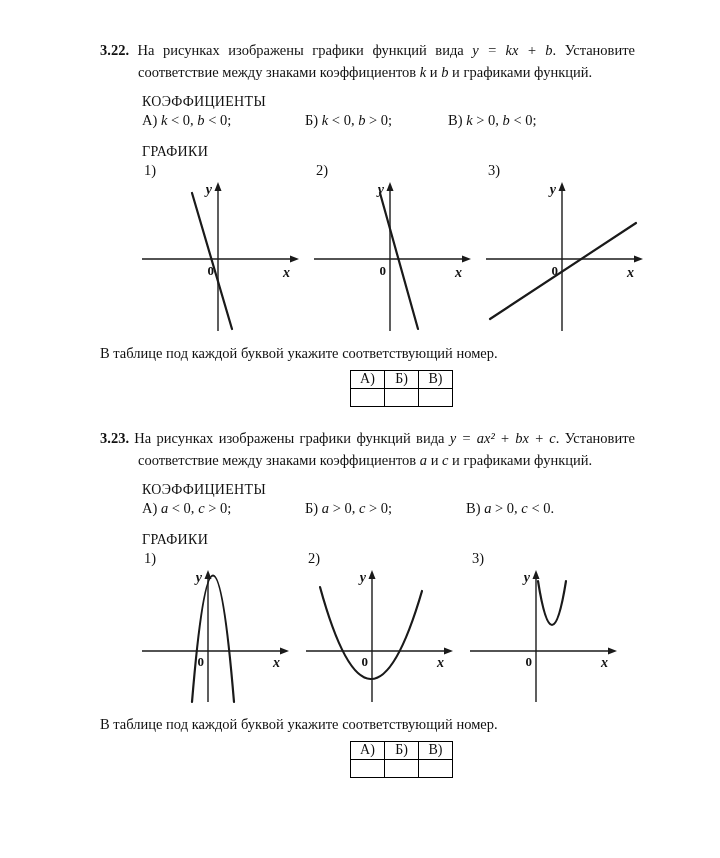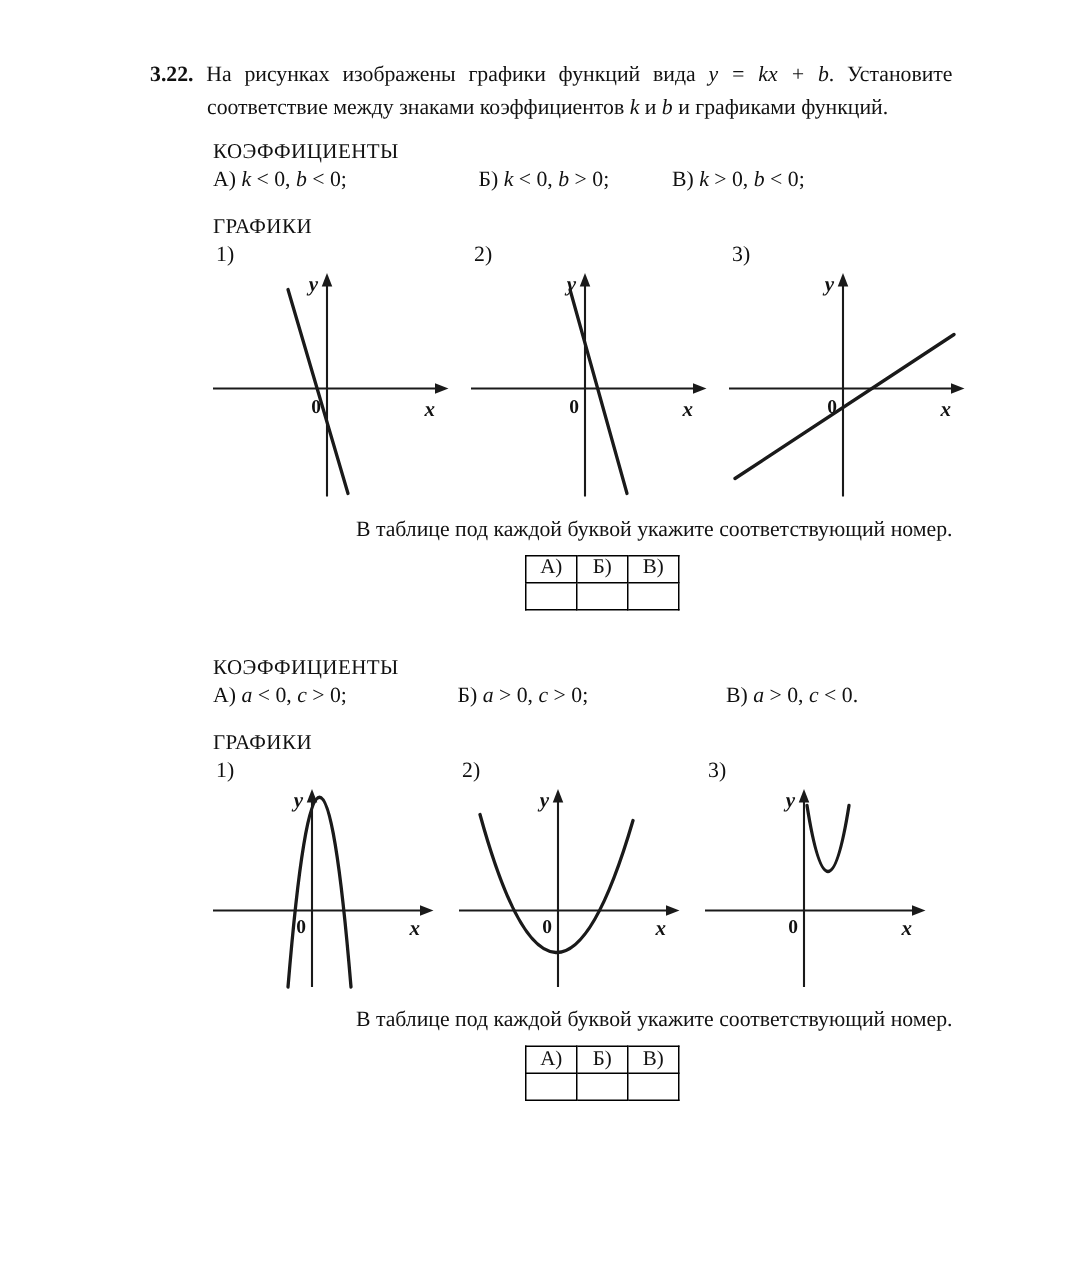--- a/index.html
+++ b/index.html
@@ -22,21 +22,21 @@
   .graphs-row { display:flex; margin-left:40px; margin-top:2px; }
   .graphs-row.p1 > .graph-block { width:160px; margin-right:12px; }
   .graphs-row.p2 > .graph-block { width:150px; margin-right:14px; }
   .graph-label { font-size:14.5px; margin:0 0 2px 4px; }
   svg { display:block; }
   .axis  { stroke:#1a1a1a; stroke-width:1.4; }
   .arrow { fill:#1a1a1a; stroke:none; }
   .curve { stroke:#1a1a1a; stroke-width:2.2; fill:none; stroke-linecap:round; }
   .axlbl { font-family:"Liberation Serif", serif; font-size:14px; font-style:italic; font-weight:bold; fill:#111; }
   .origin { font-family:"Liberation Serif", serif; font-size:13px; font-weight:bold; fill:#111; }
-  .table-note { text-align:right; font-size:14.5px; margin-top:12px; }
+  .table-note { text-align:left; font-size:14.5px; margin-top:12px; }
   .answer-table { border-collapse:collapse; margin:8px 0 0 250px; }
   .answer-table td {
     border:1.4px solid #000; min-width:29px; height:17px;
     text-align:center; font-size:14px; padding:0 2px;
   }
 </style>
 </head>
 <body>
 
 <div class="page">
@@ -54,21 +54,21 @@
     <div class="heading">КОЭФФИЦИЕНТЫ</div>
 
     <div class="options-row">
       <span class="option" style="left:42px">
         <span>А)</span>
         <i class="var">k</i>
         <span>&lt; 0,</span>
         <i class="var">b</i>
         <span>&lt; 0;</span>
       </span>
-      <span class="option" style="left:219px">
+      <span class="option" style="left:205px">
         <span>Б)</span>
         <i class="var">k</i>
         <span>&lt; 0,</span>
         <i class="var">b</i>
         <span>&gt; 0;</span>
       </span>
       <span class="option" style="left:348px">
         <span>В)</span>
         <i class="var">k</i>
         <span>&gt; 0,</span>
@@ -132,39 +132,47 @@
       <tr>
         <td></td>
         <td></td>
         <td></td>
       </tr>
     </tbody>
       </table>
   </section>
 
   <section class="problem" style="top:428px">
+    <p class="statement"><b class="pnum">3.23.</b>
+      <span>На рисунках изображены графики функций вида</span>
+      <i class="formula">y = ax² + bx + c</i><span>. Установите соответствие между знаками коэффициентов</span>
+      <i class="var">a</i>
+      <span>и</span>
+      <i class="var">c</i>
+      <span>и графиками функций.</span>
+    </p>
 
     <div class="heading">КОЭФФИЦИЕНТЫ</div>
 
     <div class="options-row">
       <span class="option" style="left:42px">
         <span>А)</span>
         <i class="var">a</i>
         <span>&lt; 0,</span>
         <i class="var">c</i>
         <span>&gt; 0;</span>
       </span>
       <span class="option" style="left:205px">
         <span>Б)</span>
         <i class="var">a</i>
         <span>&gt; 0,</span>
         <i class="var">c</i>
         <span>&gt; 0;</span>
       </span>
-      <span class="option" style="left:384px">
+      <span class="option" style="left:366px">
         <span>В)</span>
         <i class="var">a</i>
         <span>&gt; 0,</span>
         <i class="var">c</i>
         <span>&lt; 0.</span>
       </span>
     </div>
 
     <div class="heading">ГРАФИКИ</div>
 

